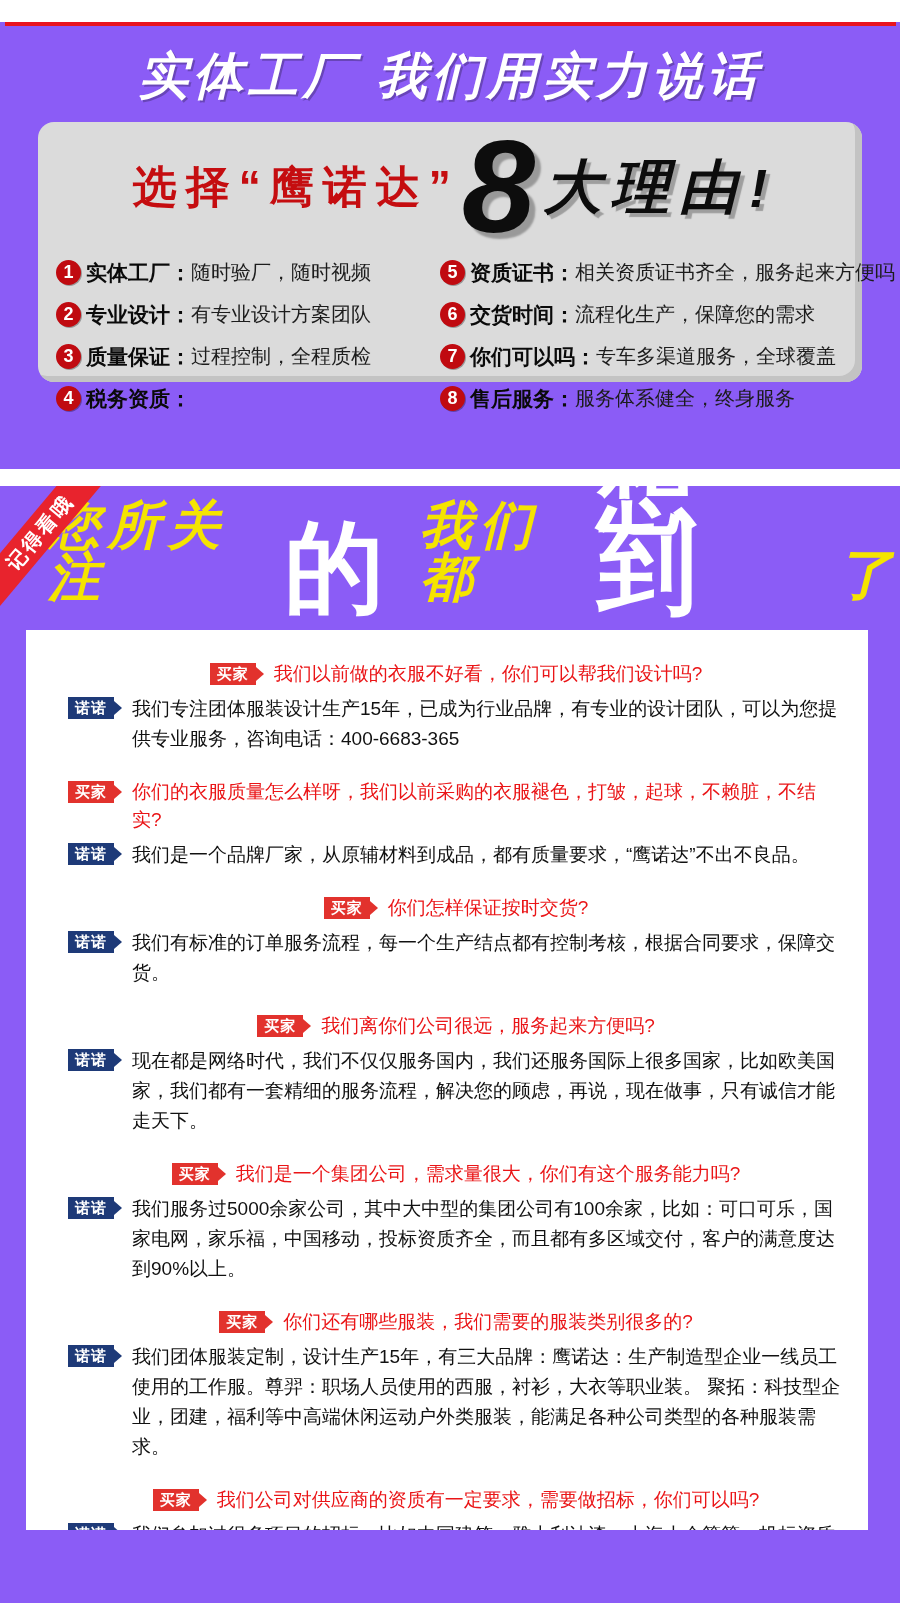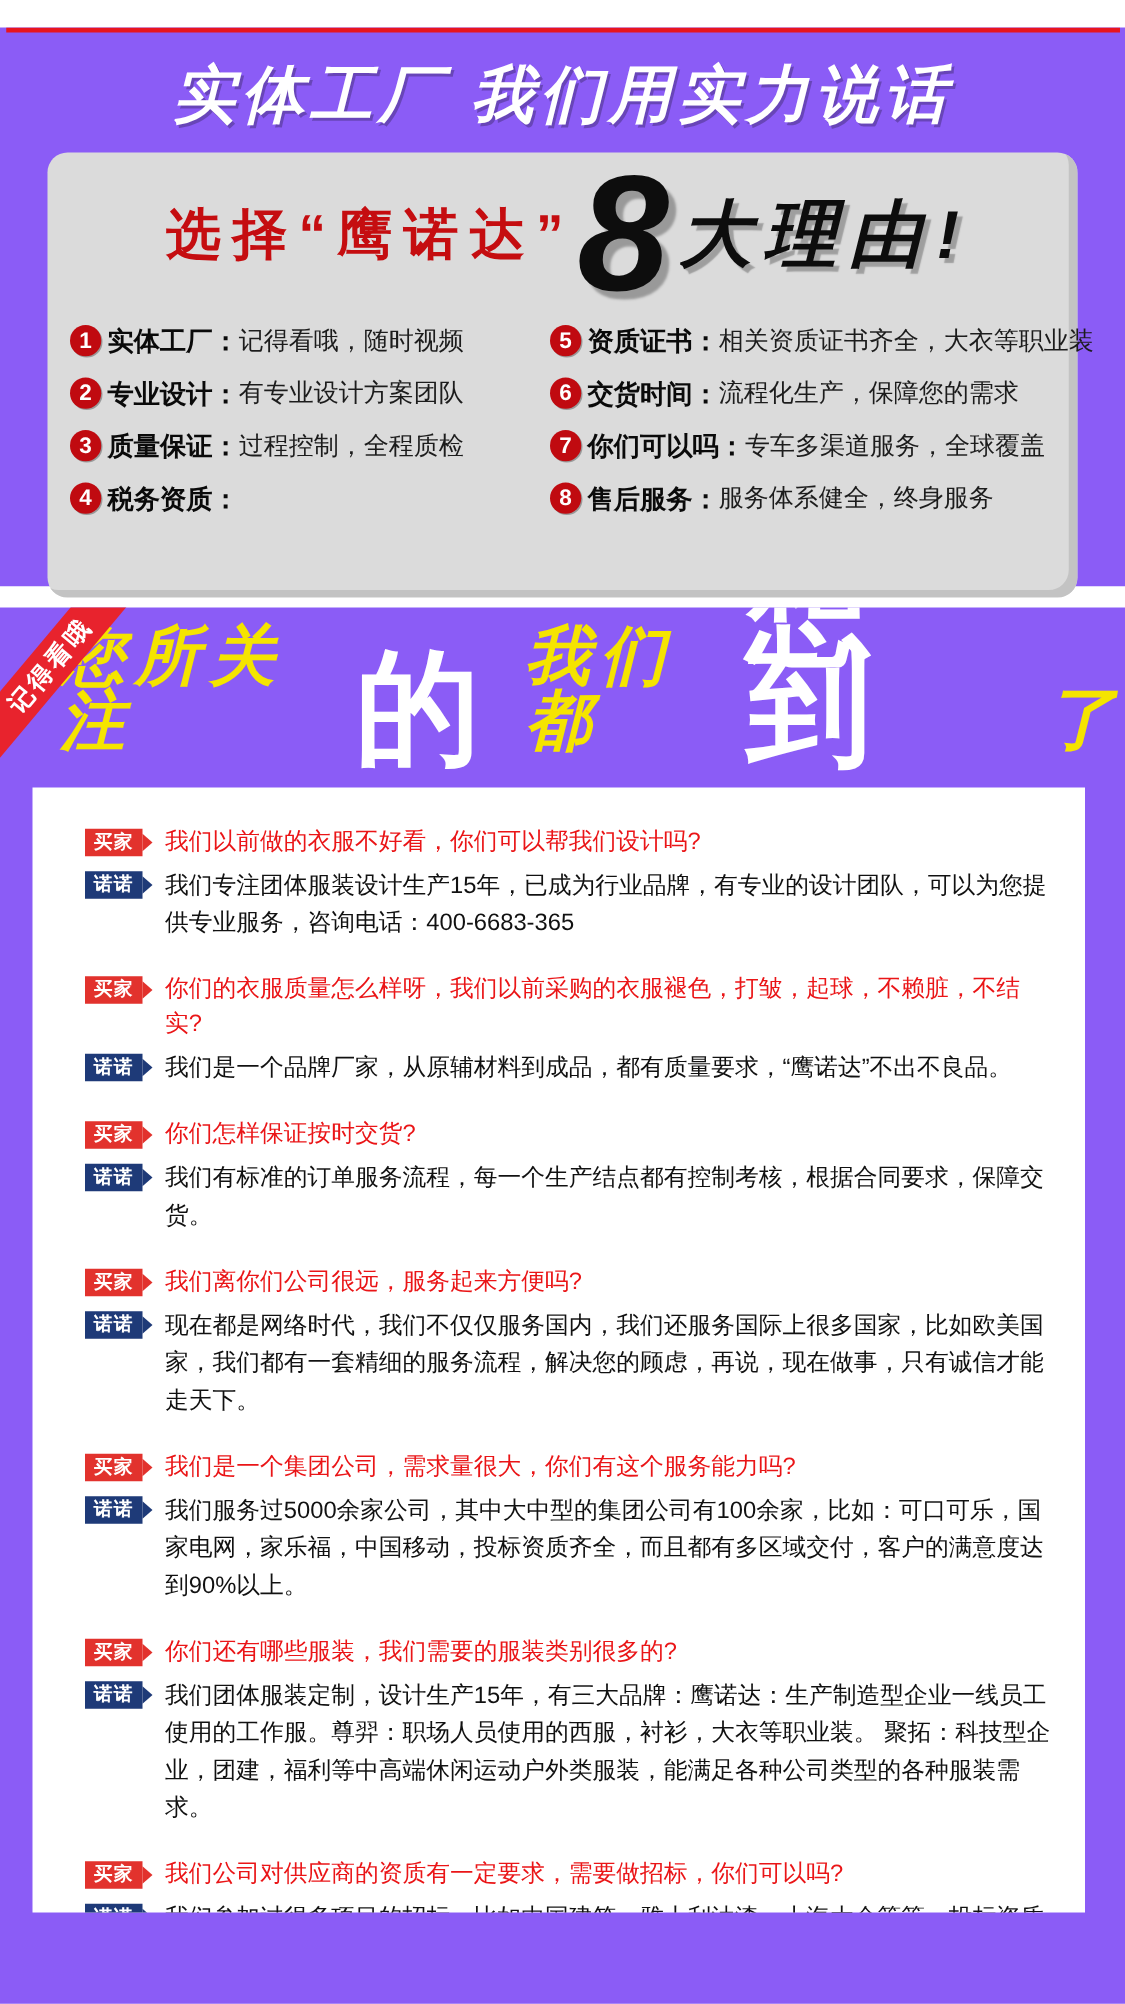--- a/index.html
+++ b/index.html
@@ -14,21 +14,21 @@
   
   .top-section { position:relative; height:447px; }
   .top-strip { position:absolute; top:0; left:5px; width:891px; height:4px; background:#e8141e; }
   .main-banner {
     margin:0; padding-top:26px; text-align:center;
     font-size:50px; font-weight:900; font-style:italic;
     color:#ffffff; letter-spacing:5px; line-height:1.15;
     text-shadow:2px 2px 0 rgba(0,0,0,.25);
   }
   .reasons-box {
-    position:relative; margin:16px 38px 0; height:356px;
+    position:relative; margin:16px 38px 0; height:260px;
     background:#dbdbdb; border-radius:16px;
     box-shadow: inset -7px -6px 0 #c3c3c3;
   }
   .box-title { display:flex; align-items:center; justify-content:center; height:122px; padding-top:10px; }
   .t-red { color:#c50d10; font-size:44px; font-weight:bold; letter-spacing:9px; }
   .t-8 {
     font-size:132px; font-weight:900; font-style:italic; color:#0d0d0d;
     line-height:.9; margin:0 8px 0 2px; text-shadow:6px 6px 2px rgba(0,0,0,.3);
   }
   .t-rest {
@@ -76,21 +76,21 @@
   .seg-w.wide { letter-spacing:12px; }
   .seg-last { margin-left:18px; font-size:56px; }
 
   
   .qa-box {
     margin:0 32px 0 26px; height:900px; background:#ffffff;
     padding:30px 24px 8px 42px; overflow:hidden;
   }
   .qa { margin-bottom:24px; }
   .q-row, .a-row { display:flex; align-items:flex-start; }
-  .q-row { margin-bottom:6px; }
+  .q-row { margin-bottom:6px;justify-content:center; }
   .tag {
     flex:none; width:46px; height:22px; line-height:22px; text-align:center;
     color:#fff; font-size:15px; font-weight:bold; position:relative;
     margin:3px 18px 0 0; letter-spacing:1px;
   }
   .tag.buyer { background:#e2322d; }
   .tag.seller { background:#1e3a78; }
   .tag::after {
     content:''; position:absolute; left:100%; top:50%; transform:translateY(-50%);
     border-top:7px solid transparent; border-bottom:7px solid transparent;
@@ -119,40 +119,40 @@
       <div class="box-title">
         <span class="t-red">选择“鹰诺达”</span>
         <span class="t-8">8</span>
         <span class="t-rest">大理由</span>
         <span class="t-ex">!</span>
       </div>
       <div class="reasons">
         <div class="reason">
           <span class="num">1</span>
           <span class="r-label">实体工厂：</span>
-          <span class="r-desc">记得看哦，随时视频</span>
+          <span class="r-desc">随时验厂，随时视频</span>
         </div>
         <div class="reason">
           <span class="num">2</span>
           <span class="r-label">专业设计：</span>
           <span class="r-desc">有专业设计方案团队</span>
         </div>
         <div class="reason">
           <span class="num">3</span>
           <span class="r-label">质量保证：</span>
           <span class="r-desc">过程控制，全程质检</span>
         </div>
         <div class="reason">
           <span class="num">4</span>
           <span class="r-label">税务资质：</span>
         </div>
         <div class="reason">
           <span class="num">5</span>
           <span class="r-label">资质证书：</span>
-          <span class="r-desc">相关资质证书齐全，大衣等职业装</span>
+          <span class="r-desc">相关资质证书齐全，服务起来方便吗</span>
         </div>
         <div class="reason">
           <span class="num">6</span>
           <span class="r-label">交货时间：</span>
           <span class="r-desc">流程化生产，保障您的需求</span>
         </div>
         <div class="reason">
           <span class="num">7</span>
           <span class="r-label">你们可以吗：</span>
           <span class="r-desc">专车多渠道服务，全球覆盖</span>

